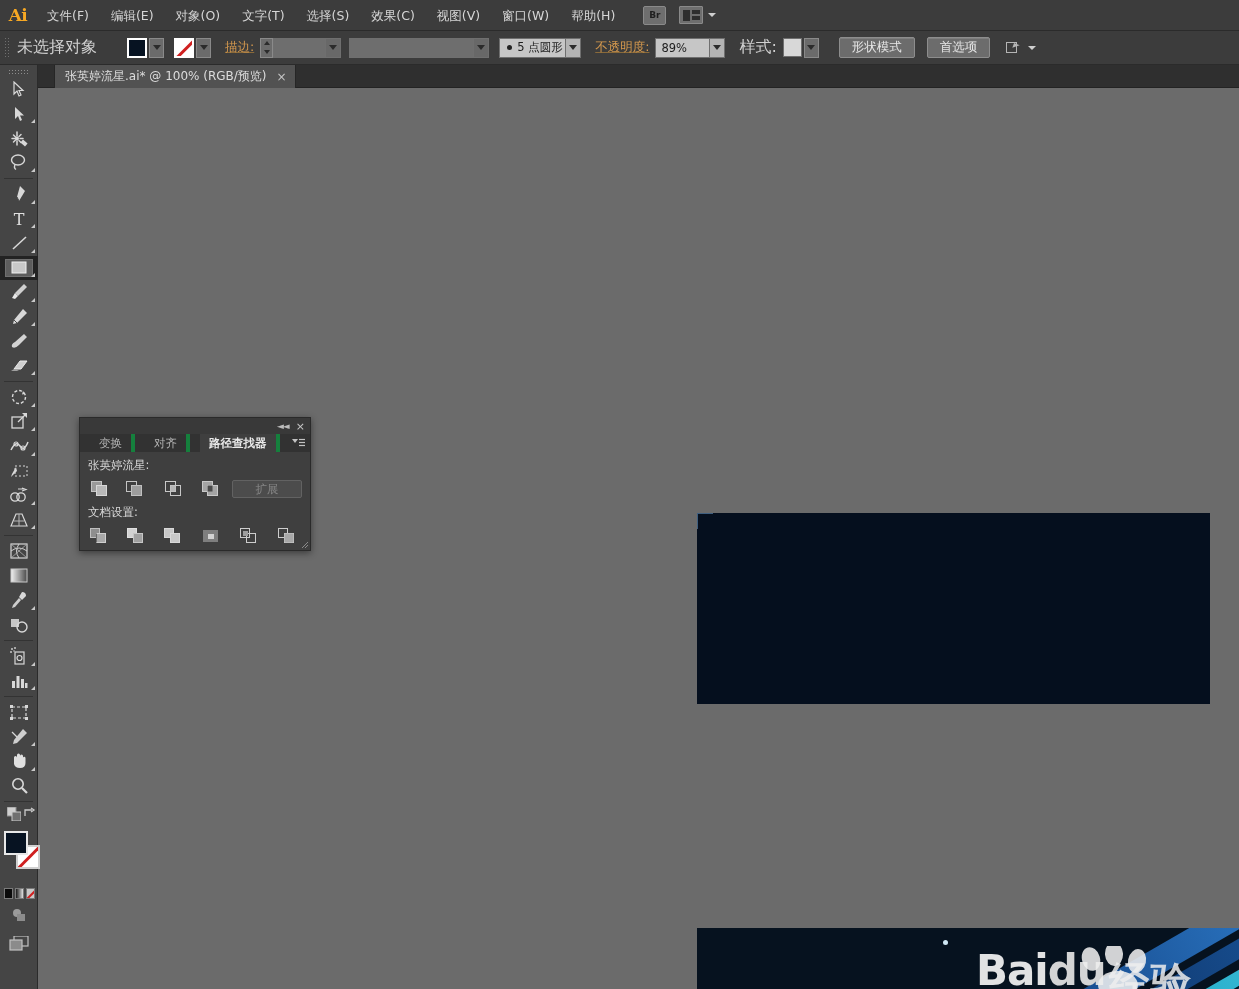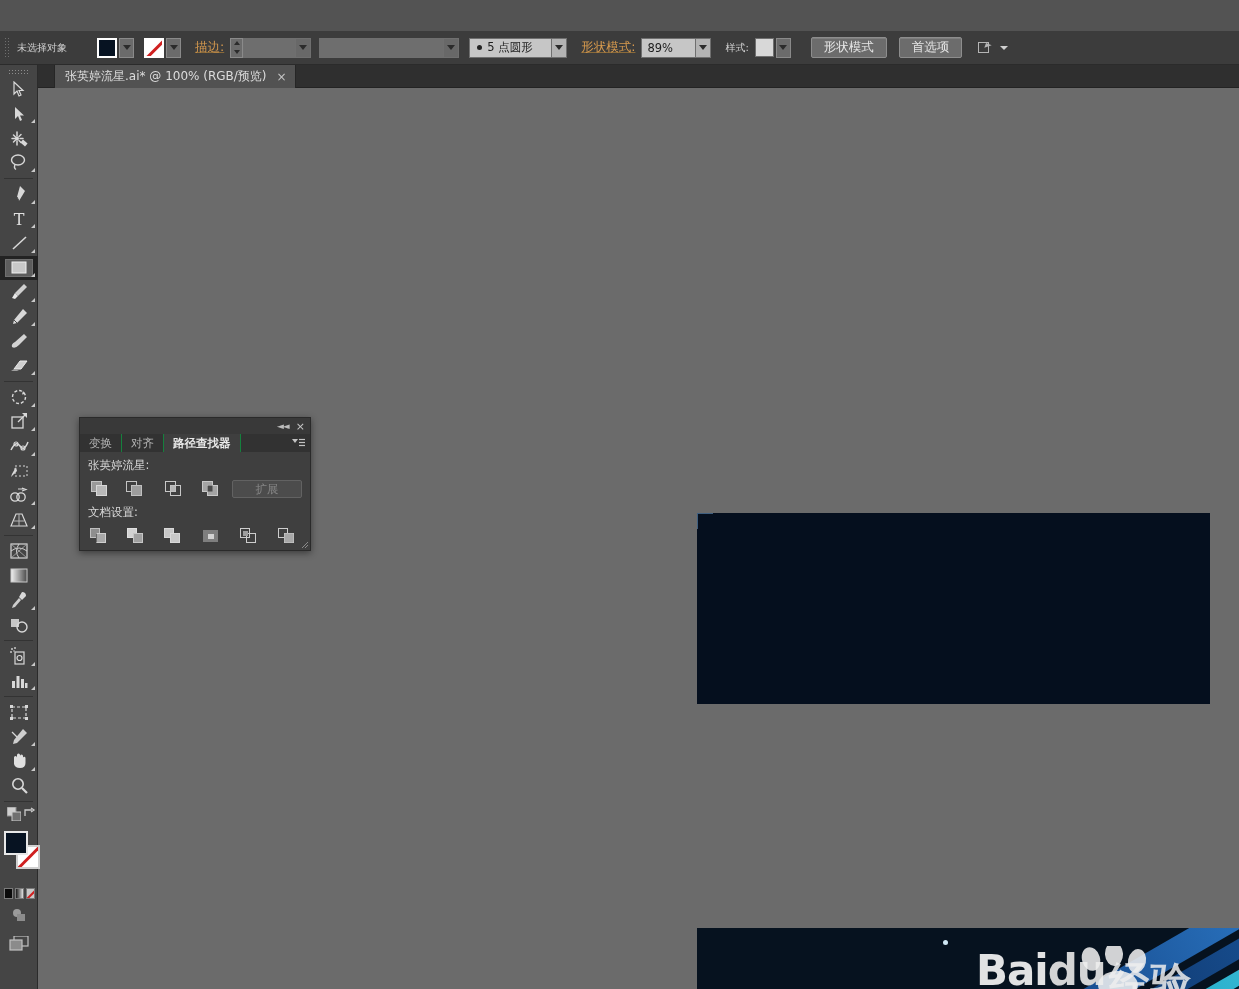--- a/index.html
+++ b/index.html
@@ -57,21 +57,21 @@
   .controlbar {
     position: absolute; left: 0; top: 31px; width: 1239px; height: 34px;
     background: #3c3c3c; border-bottom: 1px solid #2b2b2b;
     display: flex; align-items: center; padding-left: 4px;
   }
   .grip {
     width: 7px; height: 22px; margin-right: 6px;
     background-image: radial-gradient(#787878 35%, transparent 36%);
     background-size: 3px 3px; opacity: .85;
   }
-  .cb-label { color: #d0d0d0; font-size: 10px; white-space: nowrap; }
+  .cb-label { color: #d0d0d0; font-size: 16px; white-space: nowrap; }
   .cb-label-orange { color: #d79a4e; font-size: 12.5px; white-space: nowrap; text-decoration: underline; text-decoration-color:#8a6a3a;}
   .swatch-group { display: flex; align-items: center; }
   .swatch {
     width: 20px; height: 20px; border: 2px solid #fff; background: #071322;
   }
   .swatch-none {
     width: 20px; height: 20px; border: 2px solid #fff; background: #fff; position: relative; overflow: hidden;
   }
   .swatch-none::after {
     content: ""; position: absolute; left: -3px; top: 7px; width: 26px; height: 2.5px;
@@ -230,22 +230,23 @@
     height: 16px; background: #393939; display: flex; align-items: center;
     justify-content: flex-end; padding-right: 5px; gap: 7px;
   }
   .collapse-icon { color: #bdbdbd; font-size: 9px; letter-spacing: -1px; }
   .panel-close { color: #c6c6c6; font-size: 11px; line-height: 1; }
   .panel-tabs {
     height: 18px; background: #323232; display: flex; align-items: stretch; position: relative;
   }
   .ptab {
     padding: 0 9px; display: flex; align-items: center; font-size: 11.5px;
-    color: #b4b4b4; background: #323232; border-right: 1px solid #15803d;
+    color: #b4b4b4; background: #323232; border-right: 4px solid #15803d;
     white-space: nowrap;
+    margin-left: 10px;
   }
   .ptab.active { background: #3f3f3f; color: #eaeaea; font-weight: bold; }
   .panel-menu {
     position: absolute; right: 5px; top: 4px; width: 13px; height: 10px;
   }
   .panel-body { padding: 6px 8px 0 8px; }
   .section-label { color: #d8d8d8; font-size: 11.5px; margin-bottom: 4px; }
   .icon-row { display: flex; align-items: center; height: 24px; }
   .pf-btn {
     width: 22px; height: 20px; display: flex; align-items: center; justify-content: center;
@@ -258,20 +259,39 @@
   }
   .panel-resize {
     position: absolute; right: 1px; bottom: 1px; width: 8px; height: 8px;
   }
 </style>
 </head>
 <body>
 
 <div id="app">
 
+  <div class="menubar">
+    <div class="ai-logo">Ai</div>
+    <div class="menu-item">文件(F)</div>
+    <div class="menu-item">编辑(E)</div>
+    <div class="menu-item">对象(O)</div>
+    <div class="menu-item">文字(T)</div>
+    <div class="menu-item">选择(S)</div>
+    <div class="menu-item">效果(C)</div>
+    <div class="menu-item">视图(V)</div>
+    <div class="menu-item">窗口(W)</div>
+    <div class="menu-item">帮助(H)</div>
+    <div class="menu-sep"></div>
+    <div class="tb-icon-btn">Br</div>
+    <div style="width:10px"></div>
+    <div style="display:flex;align-items:center">
+      <div class="arrange-btn"></div>
+      <div class="caret-down"></div>
+    </div>
+  </div>
 
   <div class="controlbar">
     <div class="grip"></div>
     <div class="cb-label" style="margin-right:30px">未选择对象</div>
 
     <div class="swatch-group">
       <div class="swatch"></div>
       <div class="mini-drop">
           <i></i>
         </div>
@@ -296,29 +316,29 @@
         </span>
     </div>
     <div style="width:8px"></div>
     <div class="combo dark" style="width:140px">
       <span></span>
       <span class="arrow">
           <i></i>
         </span>
     </div>
     <div style="width:10px"></div>
-    <div class="combo light" style="width:98px">
+    <div class="combo light" style="width:82px">
       <span class="profile-dot"></span>
       <span>5 点圆形</span>
       <span class="arrow">
           <i></i>
         </span>
     </div>
 
-    <div class="cb-label-orange" style="margin:0 6px 0 14px">形状模式:</div>
+    <div class="cb-label-orange" style="margin:0 6px 0 14px">不透明度:</div>
     <div class="combo light" style="width:70px">
       <span>89%</span>
       <span class="arrow">
           <i></i>
         </span>
     </div>
 
     <div class="cb-label" style="margin:0 6px 0 14px">样式:</div>
     <div style="display:flex;align-items:center">
       <div class="style-swatch"></div>

